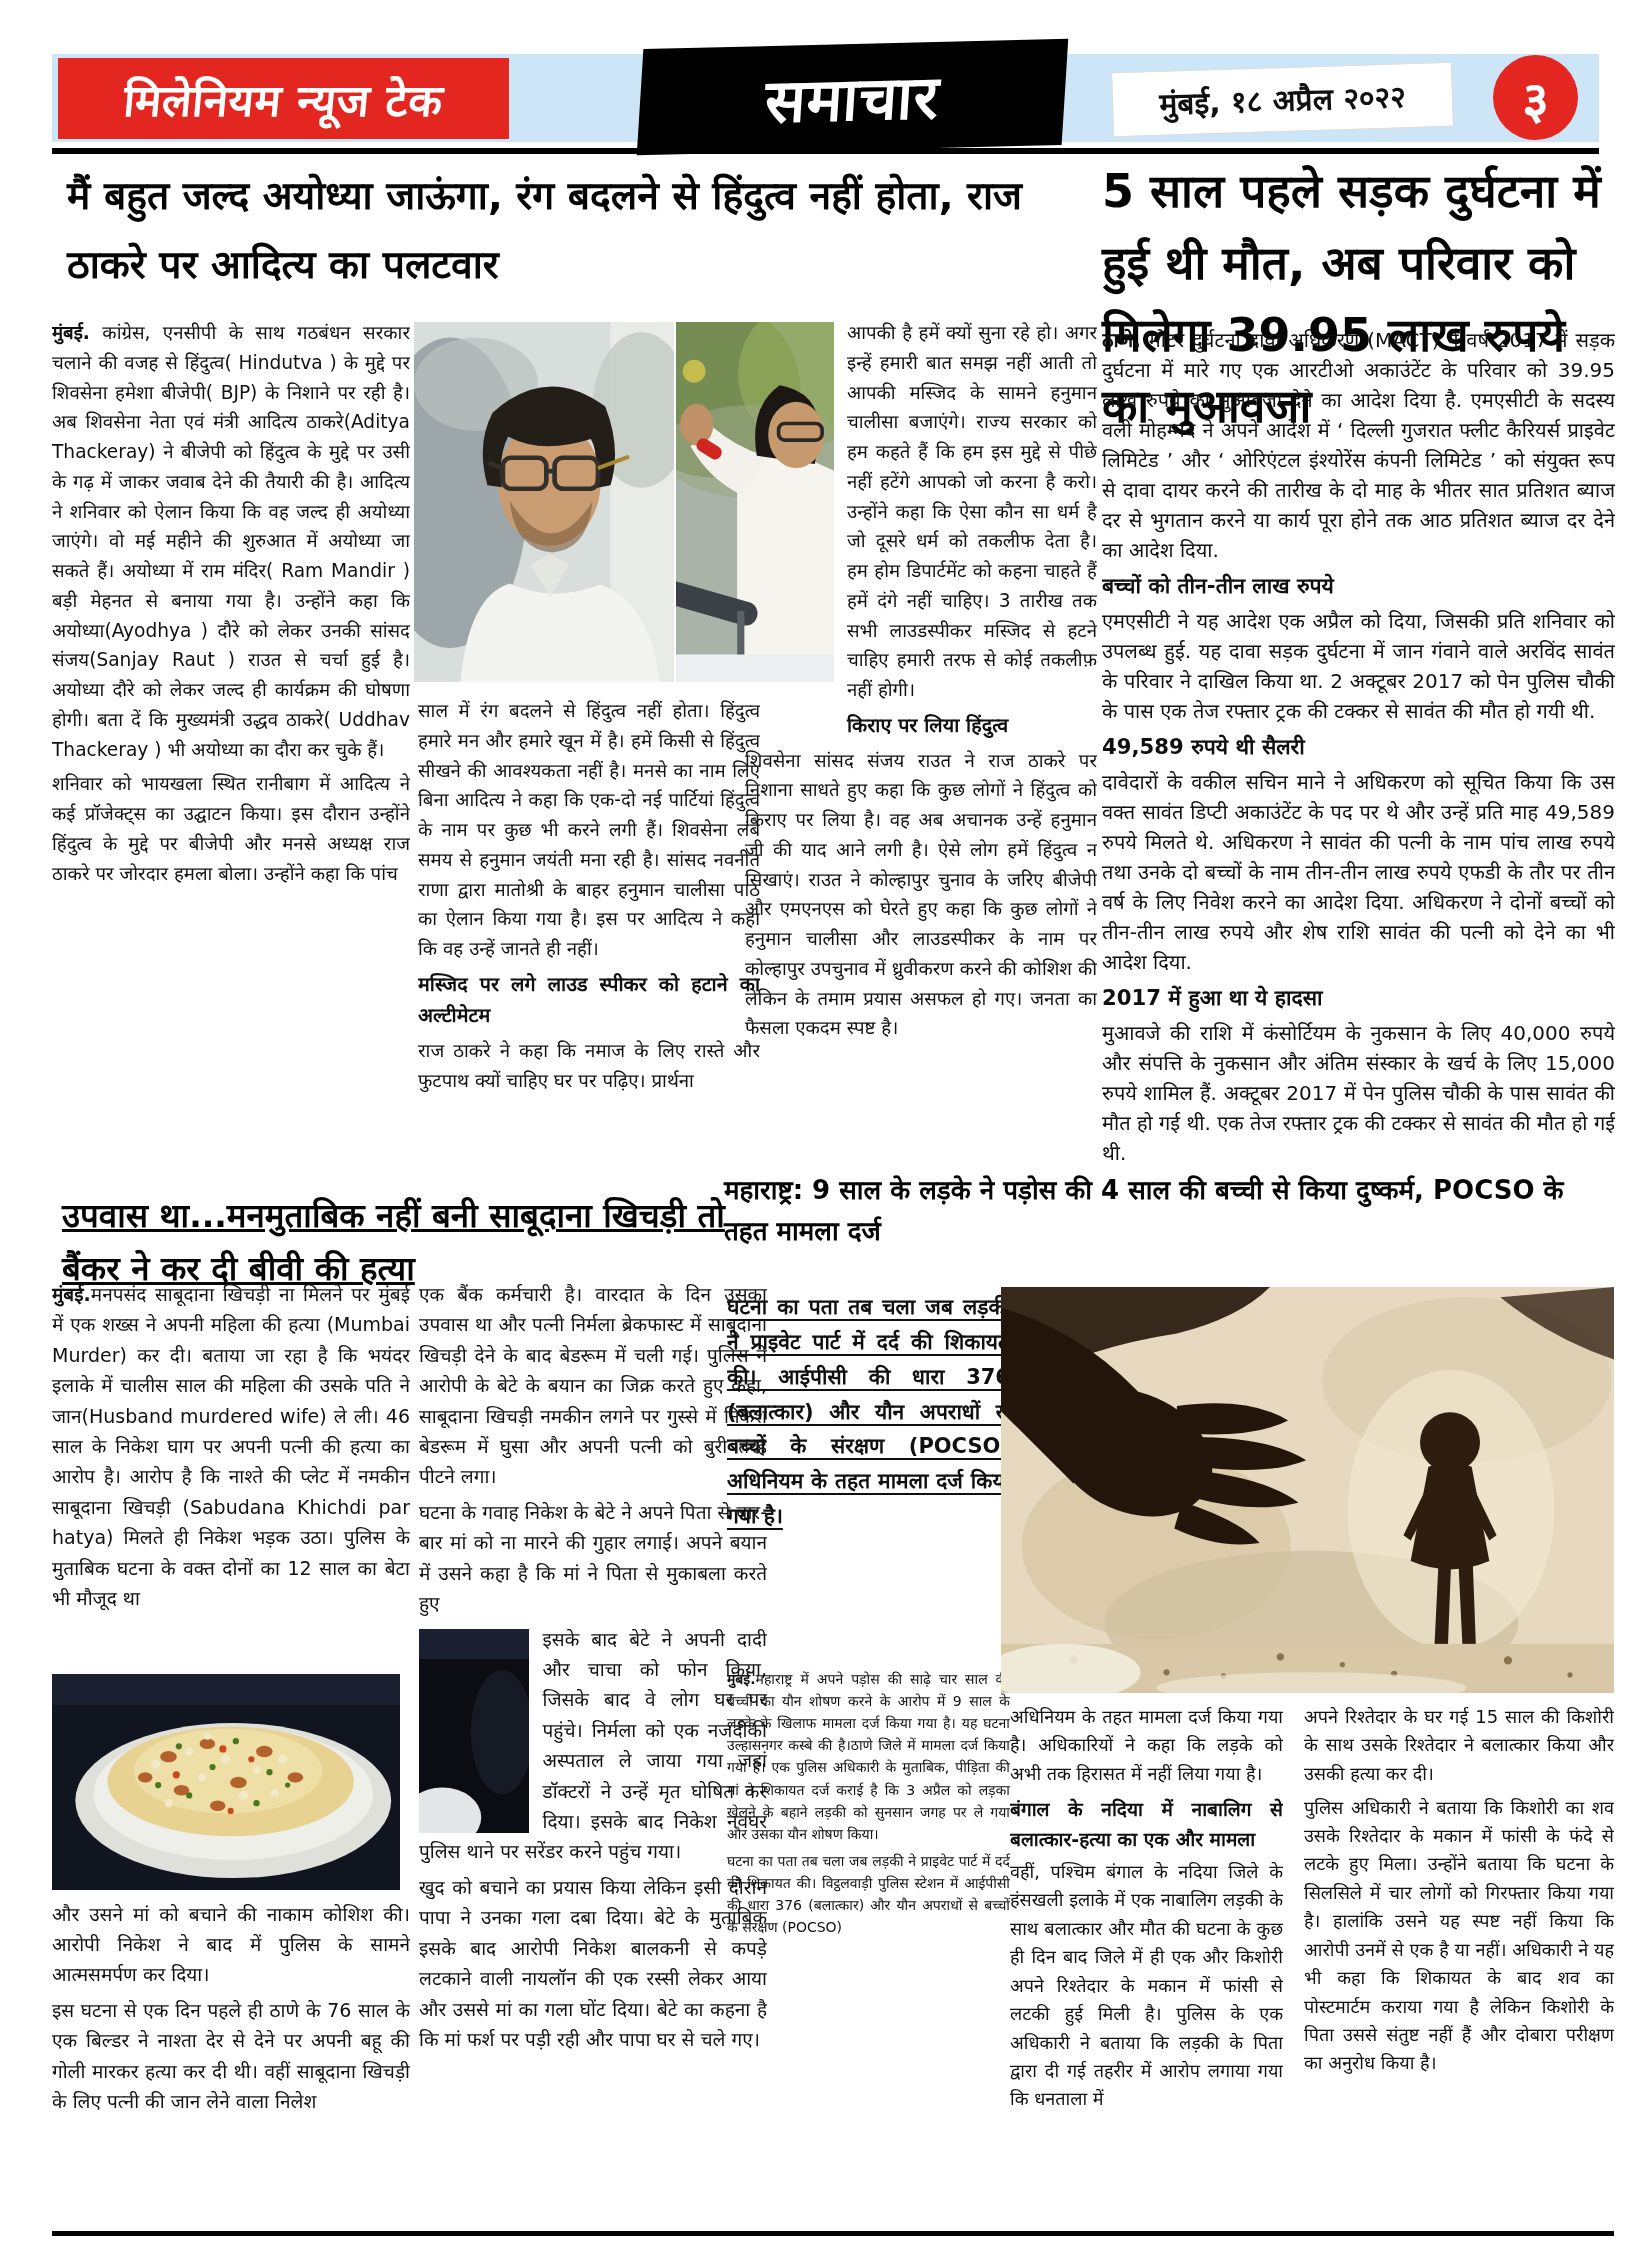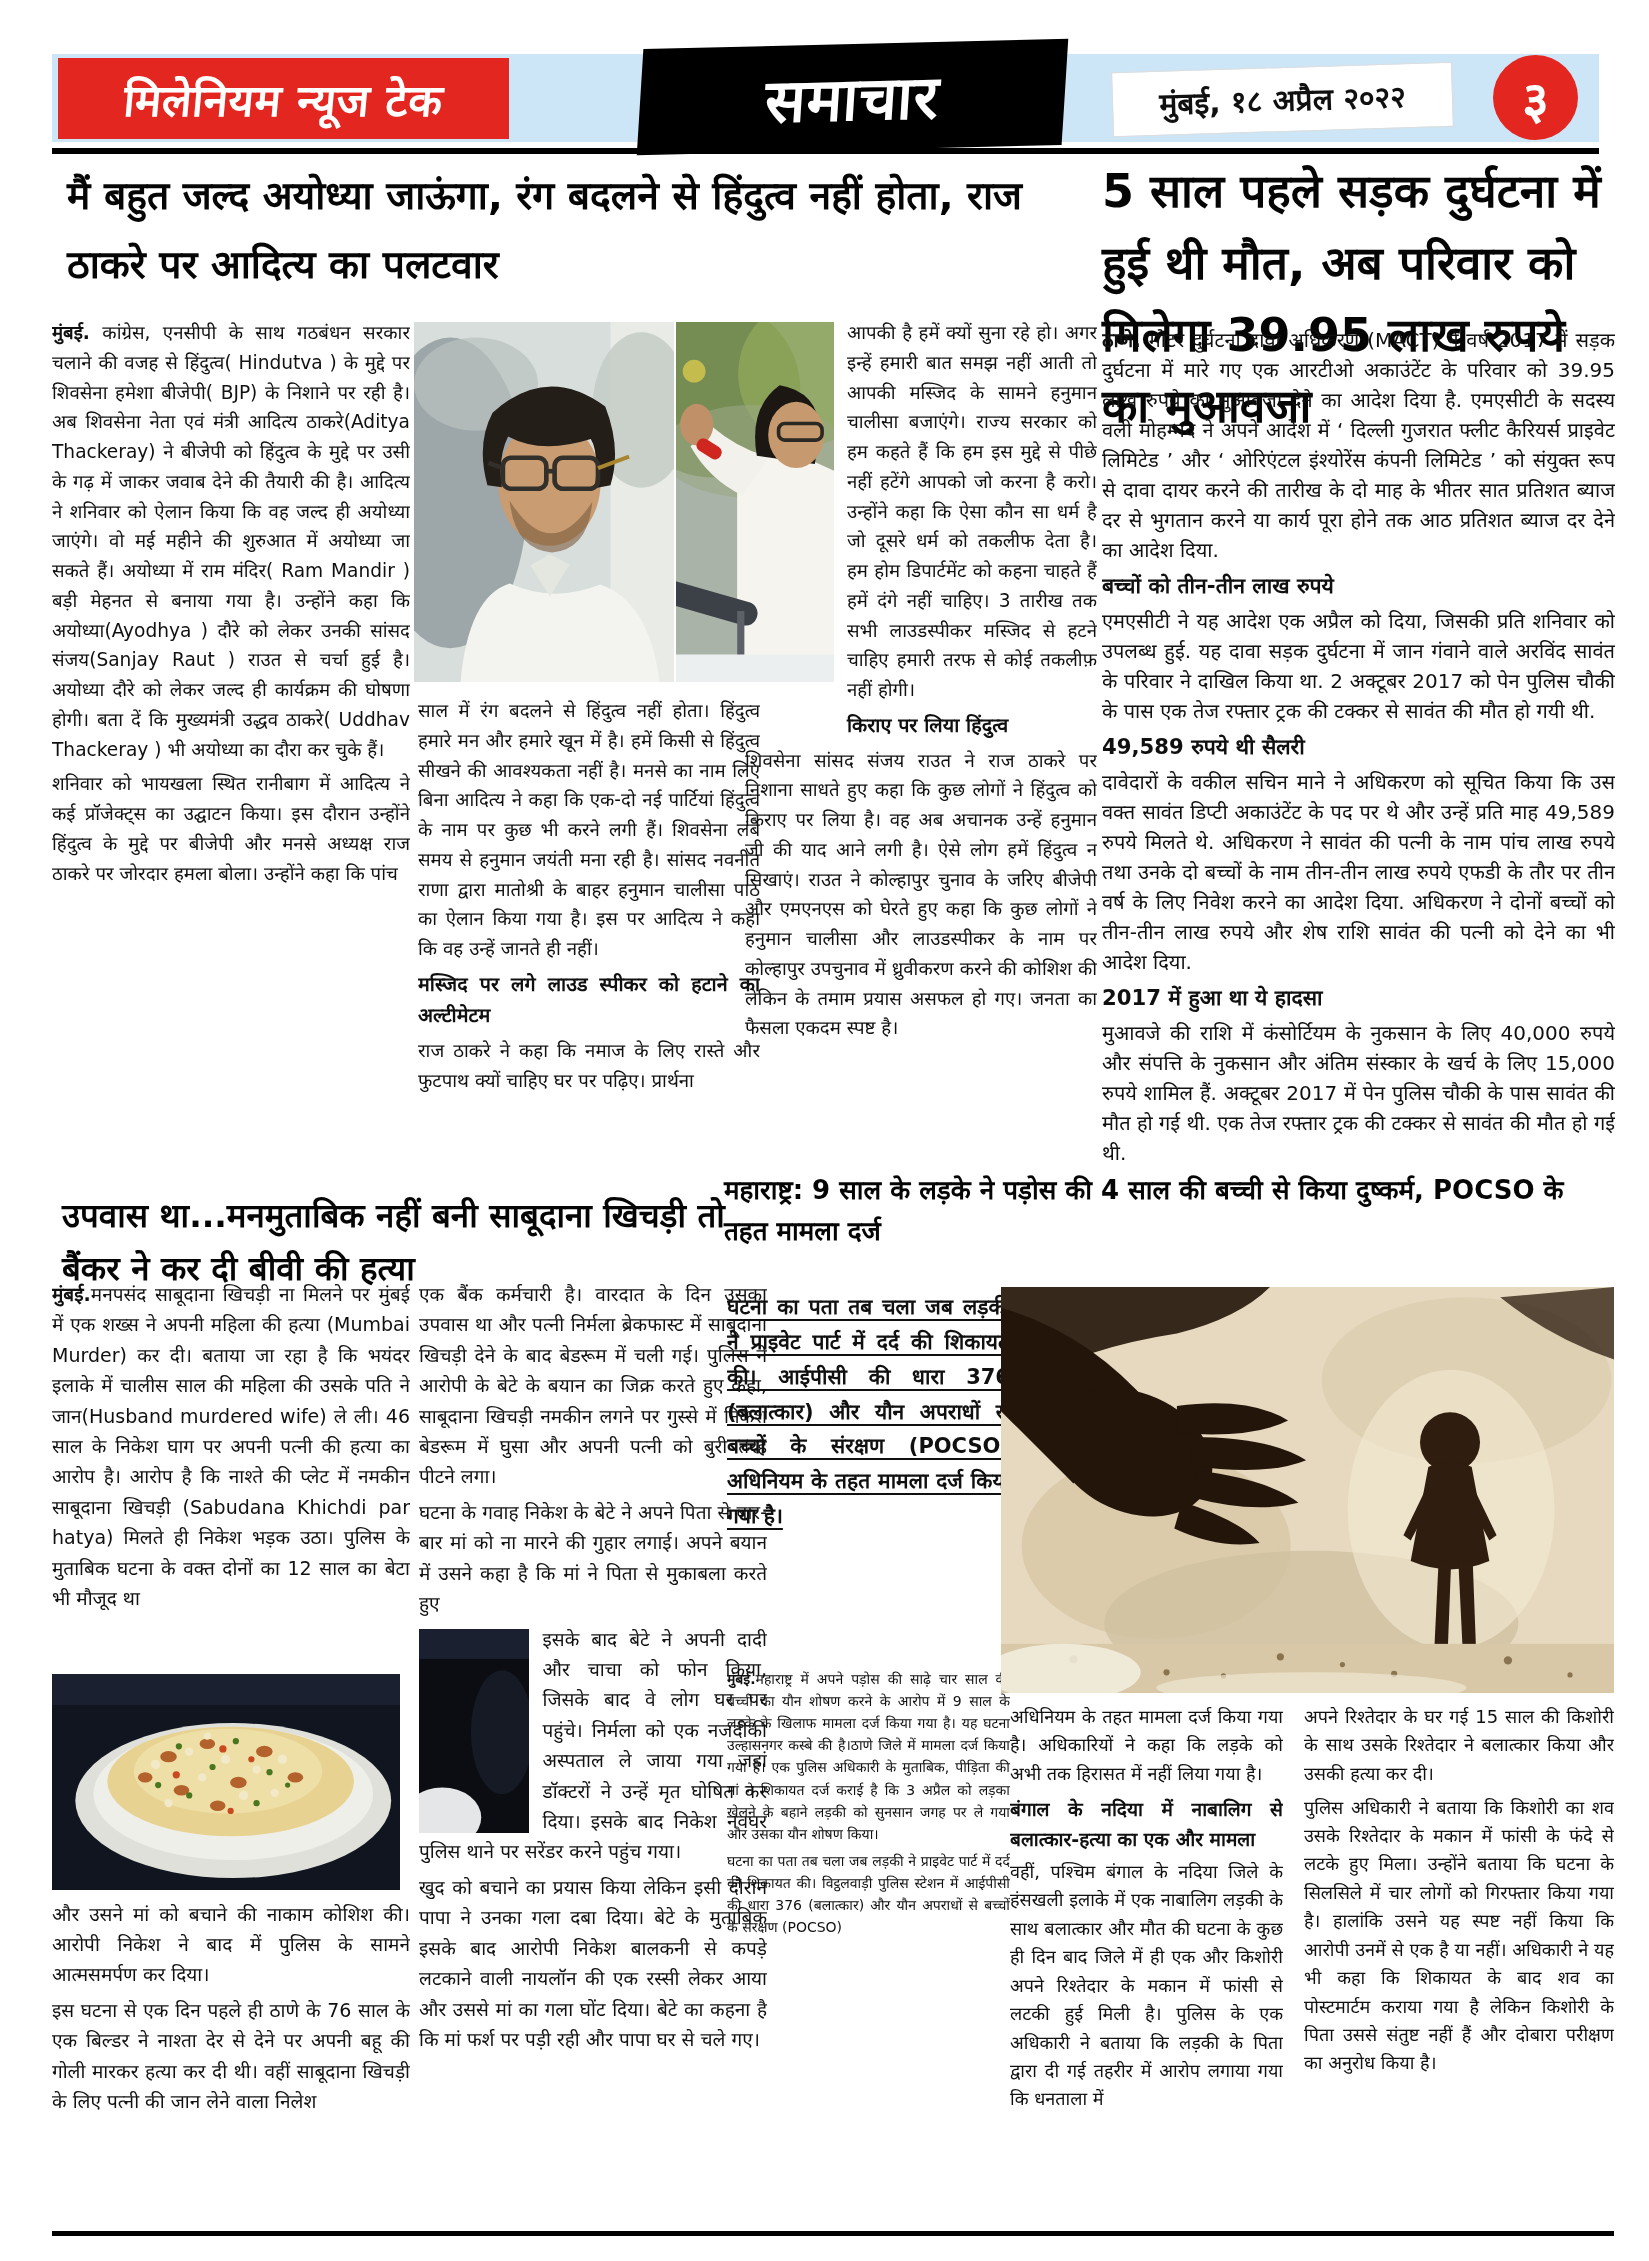--- a/index.html
+++ b/index.html
@@ -16,21 +16,21 @@
   .section-text{color:#fff;font-weight:bold;font-size:60px;letter-spacing:1px;}
   .date-box{background:#fff;transform:rotate(-1.8deg);display:flex;align-items:center;justify-content:center;outline:1px solid #dddddd;}
   .date-text{font-weight:bold;font-size:30px;white-space:nowrap;}
   .page-circle{background:#e32620;border-radius:50%;display:flex;align-items:center;justify-content:center;}
   .page-num{color:#fff;font-weight:bold;font-size:51px;}
   .rule{background:#000;}
   
   .headline{font-weight:bold;text-align:left;color:#050505;}
   .h-a1{font-size:39px;line-height:1.78;}
   .h-a2{font-size:46px;line-height:1.56;}
-  .h-a3{font-size:33px;line-height:1.62;}
+  .h-a3{font-size:33px;line-height:1.62;text-decoration:underline;}
   .h-a4{font-size:26px;line-height:1.57;}
   
   .btxt{text-align:justify;overflow:hidden;}
   .a1t{font-size:18.6px;line-height:1.6;}
   .a2t{font-size:20px;line-height:1.5;}
   .a3t{font-size:19px;line-height:1.6;}
   .a4t{font-size:18px;line-height:1.58;}
   .btxt p{margin:0 0 5.2px 0;}
   .dateline{font-weight:bold;}
   .subhead{font-weight:bold;font-size:1.06em;margin:3.1px 0 4.1px 0;}

